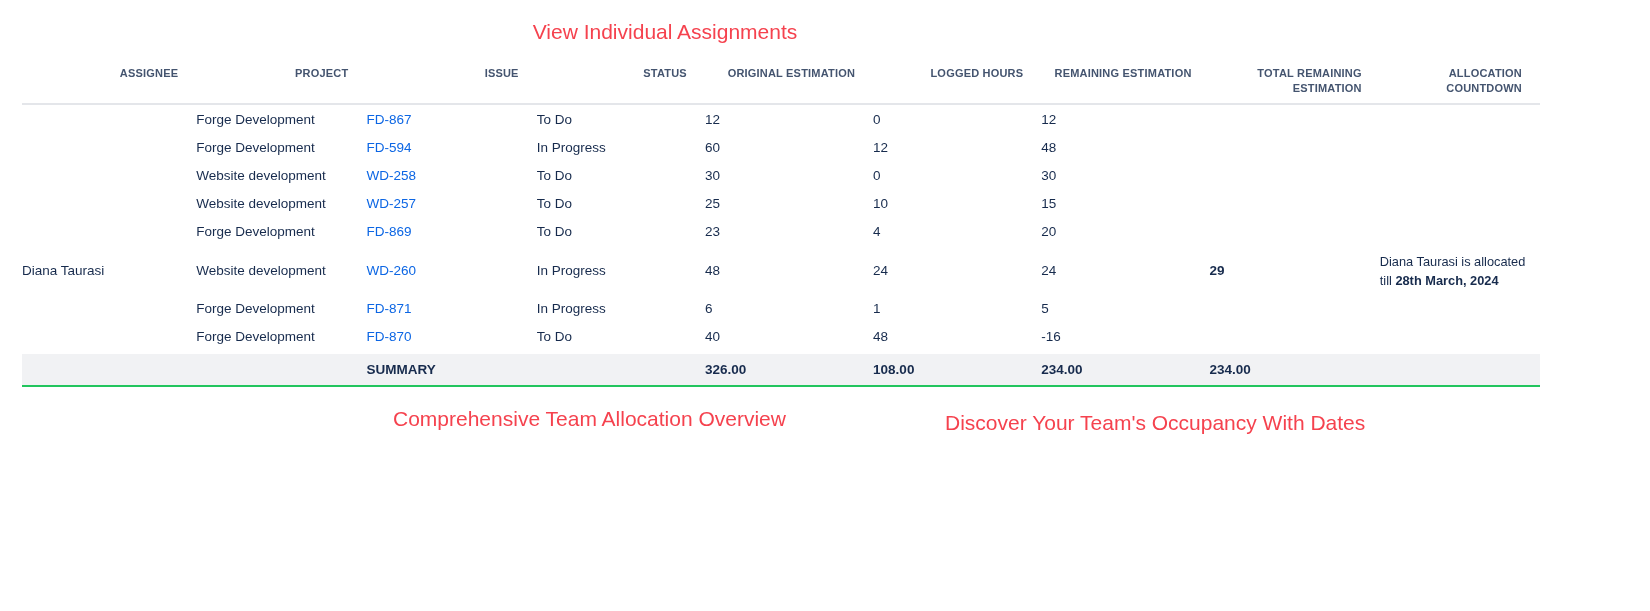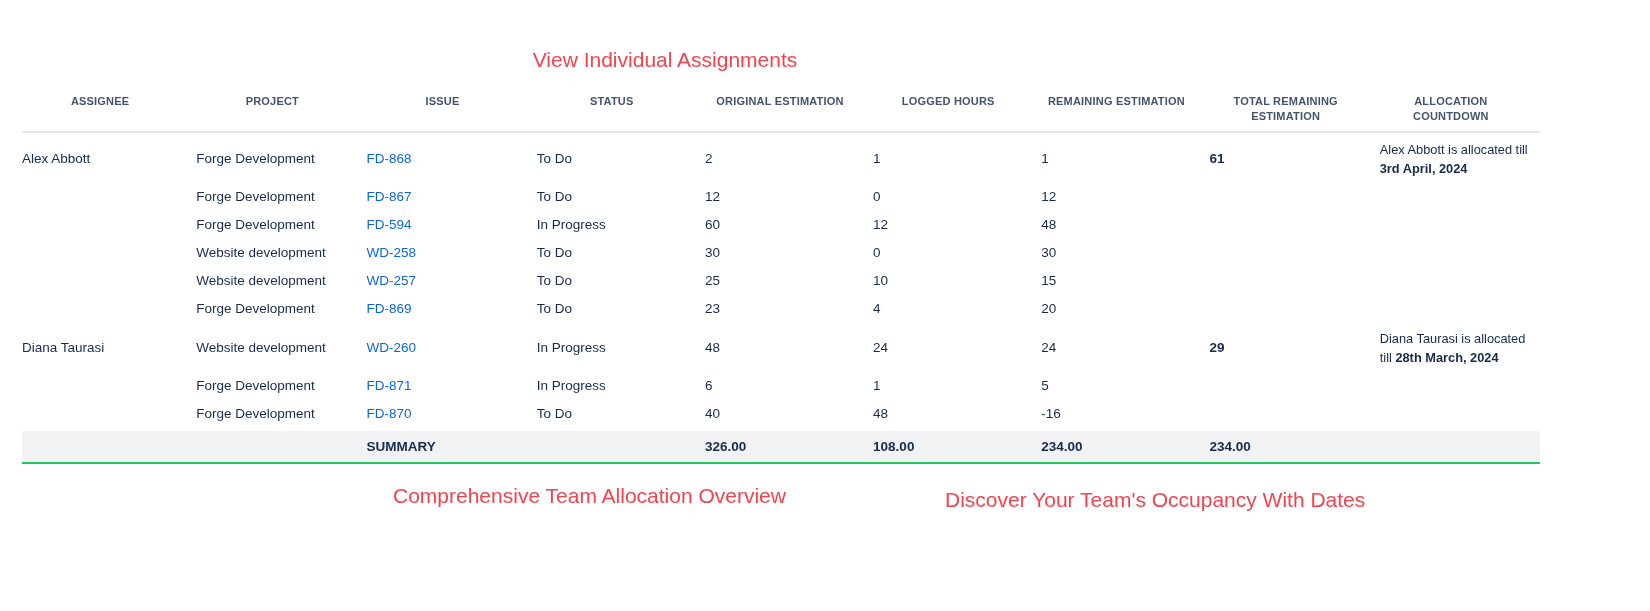--- a/index.html
+++ b/index.html
@@ -6,21 +6,21 @@
   html, body {
     width: 1650px; height: 611px;
     background: #ffffff;
     font-family: "Liberation Sans", sans-serif;
     overflow: hidden;
   }
   .page { position: relative; width: 1650px; height: 611px; }
 
   .title-wrap {
     width: 1330px;
-    padding-top: 48px;
+    padding-top: 20px;
     text-align: center;
   }
   .page-title {
     color: var(--accent, #f5424e);
     font-size: 21px;
     font-weight: 400;
   }
 
   table.alloc {
     margin: 22px 0 0 22px;
@@ -32,21 +32,21 @@
   col.c2 { width: 170px; }
   col.c3 { width: 170px; }
   col.c4 { width: 168px; }
   col.c5 { width: 168px; }
   col.c6 { width: 168px; }
   col.c7 { width: 168px; }
   col.c8 { width: 170px; }
   col.c9 { width: 160px; }
 
   th {
-    text-align: center;
+    text-align: right;
     vertical-align: top;
     font-size: 11px;
     line-height: 15px;
     letter-spacing: 0.2px;
     color: #44546f;
     font-weight: 700;
     padding: 0 18px 7px 0;
     border-bottom: 2px solid #e4e6ea;
     margin-top: 36px;
   }
@@ -111,31 +111,20 @@
         <th>STATUS</th>
         <th>ORIGINAL ESTIMATION</th>
         <th>LOGGED HOURS</th>
         <th>REMAINING ESTIMATION</th>
         <th>TOTAL REMAINING ESTIMATION</th>
         <th>ALLOCATION COUNTDOWN</th>
       </tr>
     </thead>
     <tbody>
 
-      <tr class="data-row group-first">
-    <td class="c-assignee">Alex Abbott</td>
-    <td class="c-project">Forge Development</td>
-    <td class="c-issue"><a class="issue-link" href="#">FD-868</a></td>
-    <td class="c-status">To Do</td>
-    <td class="c-original">2</td>
-    <td class="c-logged">1</td>
-    <td class="c-remaining">1</td>
-    <td class="c-total">61</td>
-    <td class="c-countdown"><span>Alex Abbott is allocated till </span><b>3rd April, 2024</b></td>
-  </tr>
         <tr class="data-row">
     <td class="c-assignee"></td>
     <td class="c-project">Forge Development</td>
     <td class="c-issue"><a class="issue-link" href="#">FD-867</a></td>
     <td class="c-status">To Do</td>
     <td class="c-original">12</td>
     <td class="c-logged">0</td>
     <td class="c-remaining">12</td>
     <td class="c-total"></td>
     <td class="c-countdown"><span></span><b></b></td>

